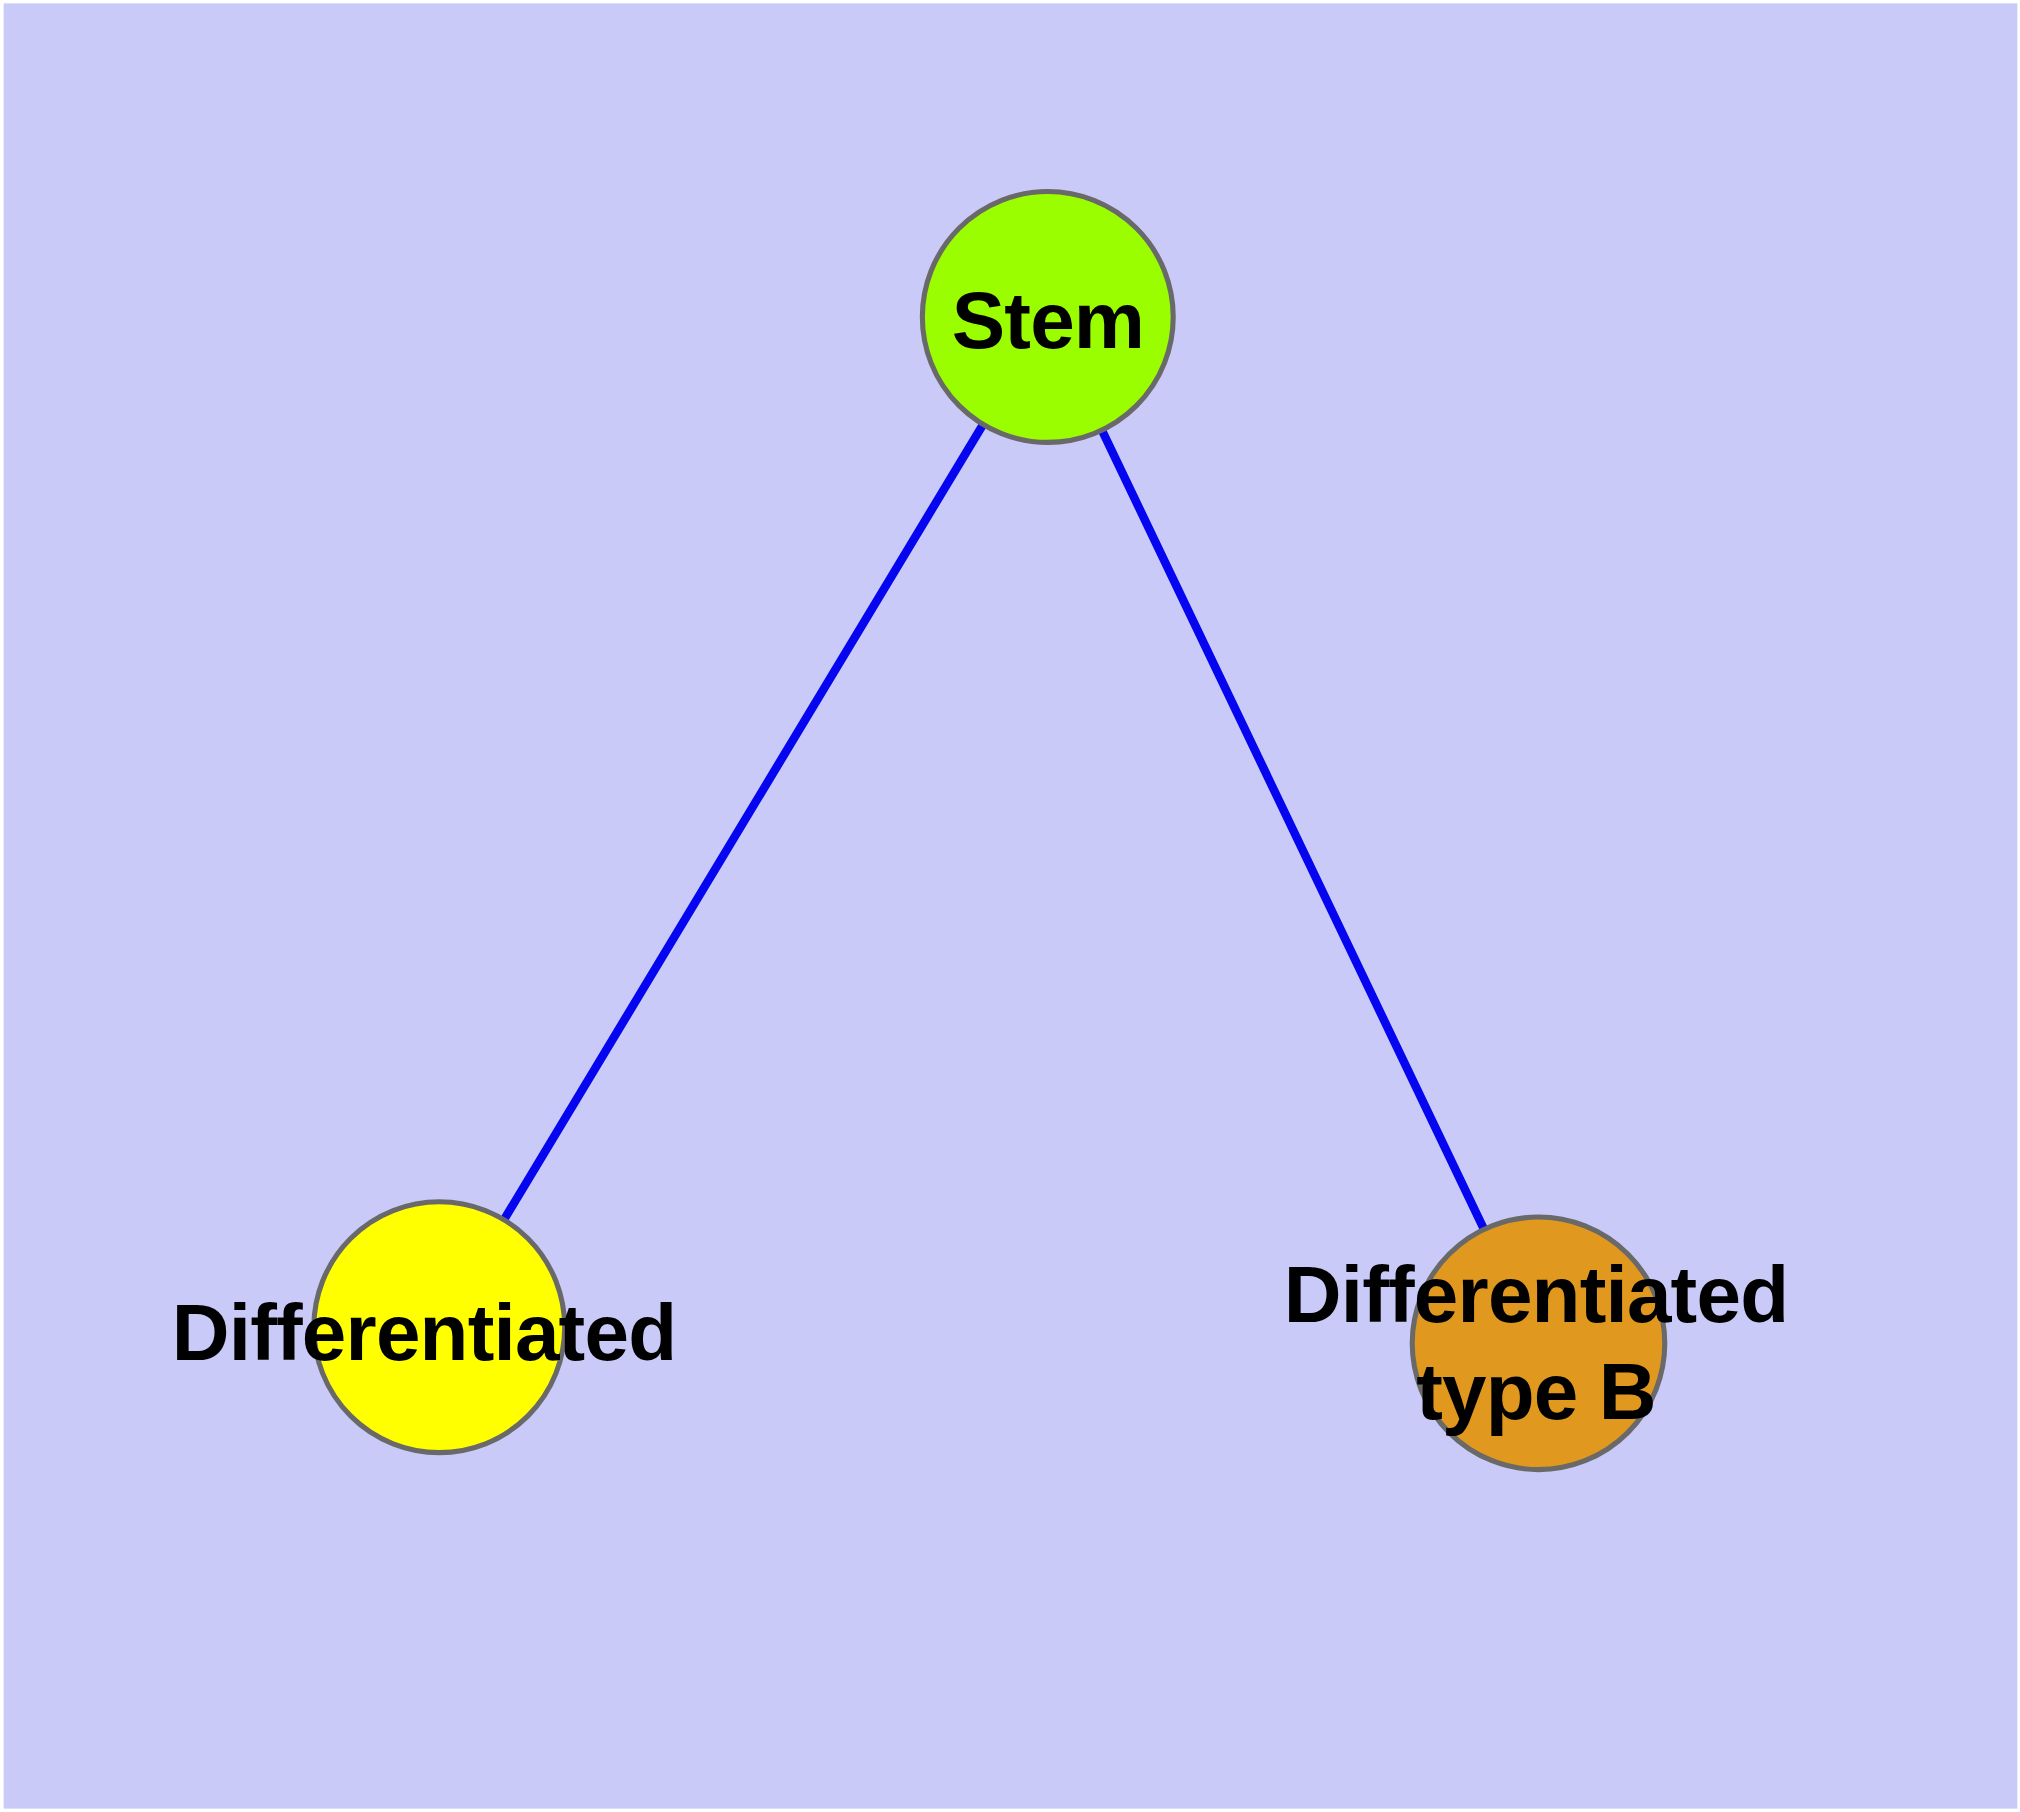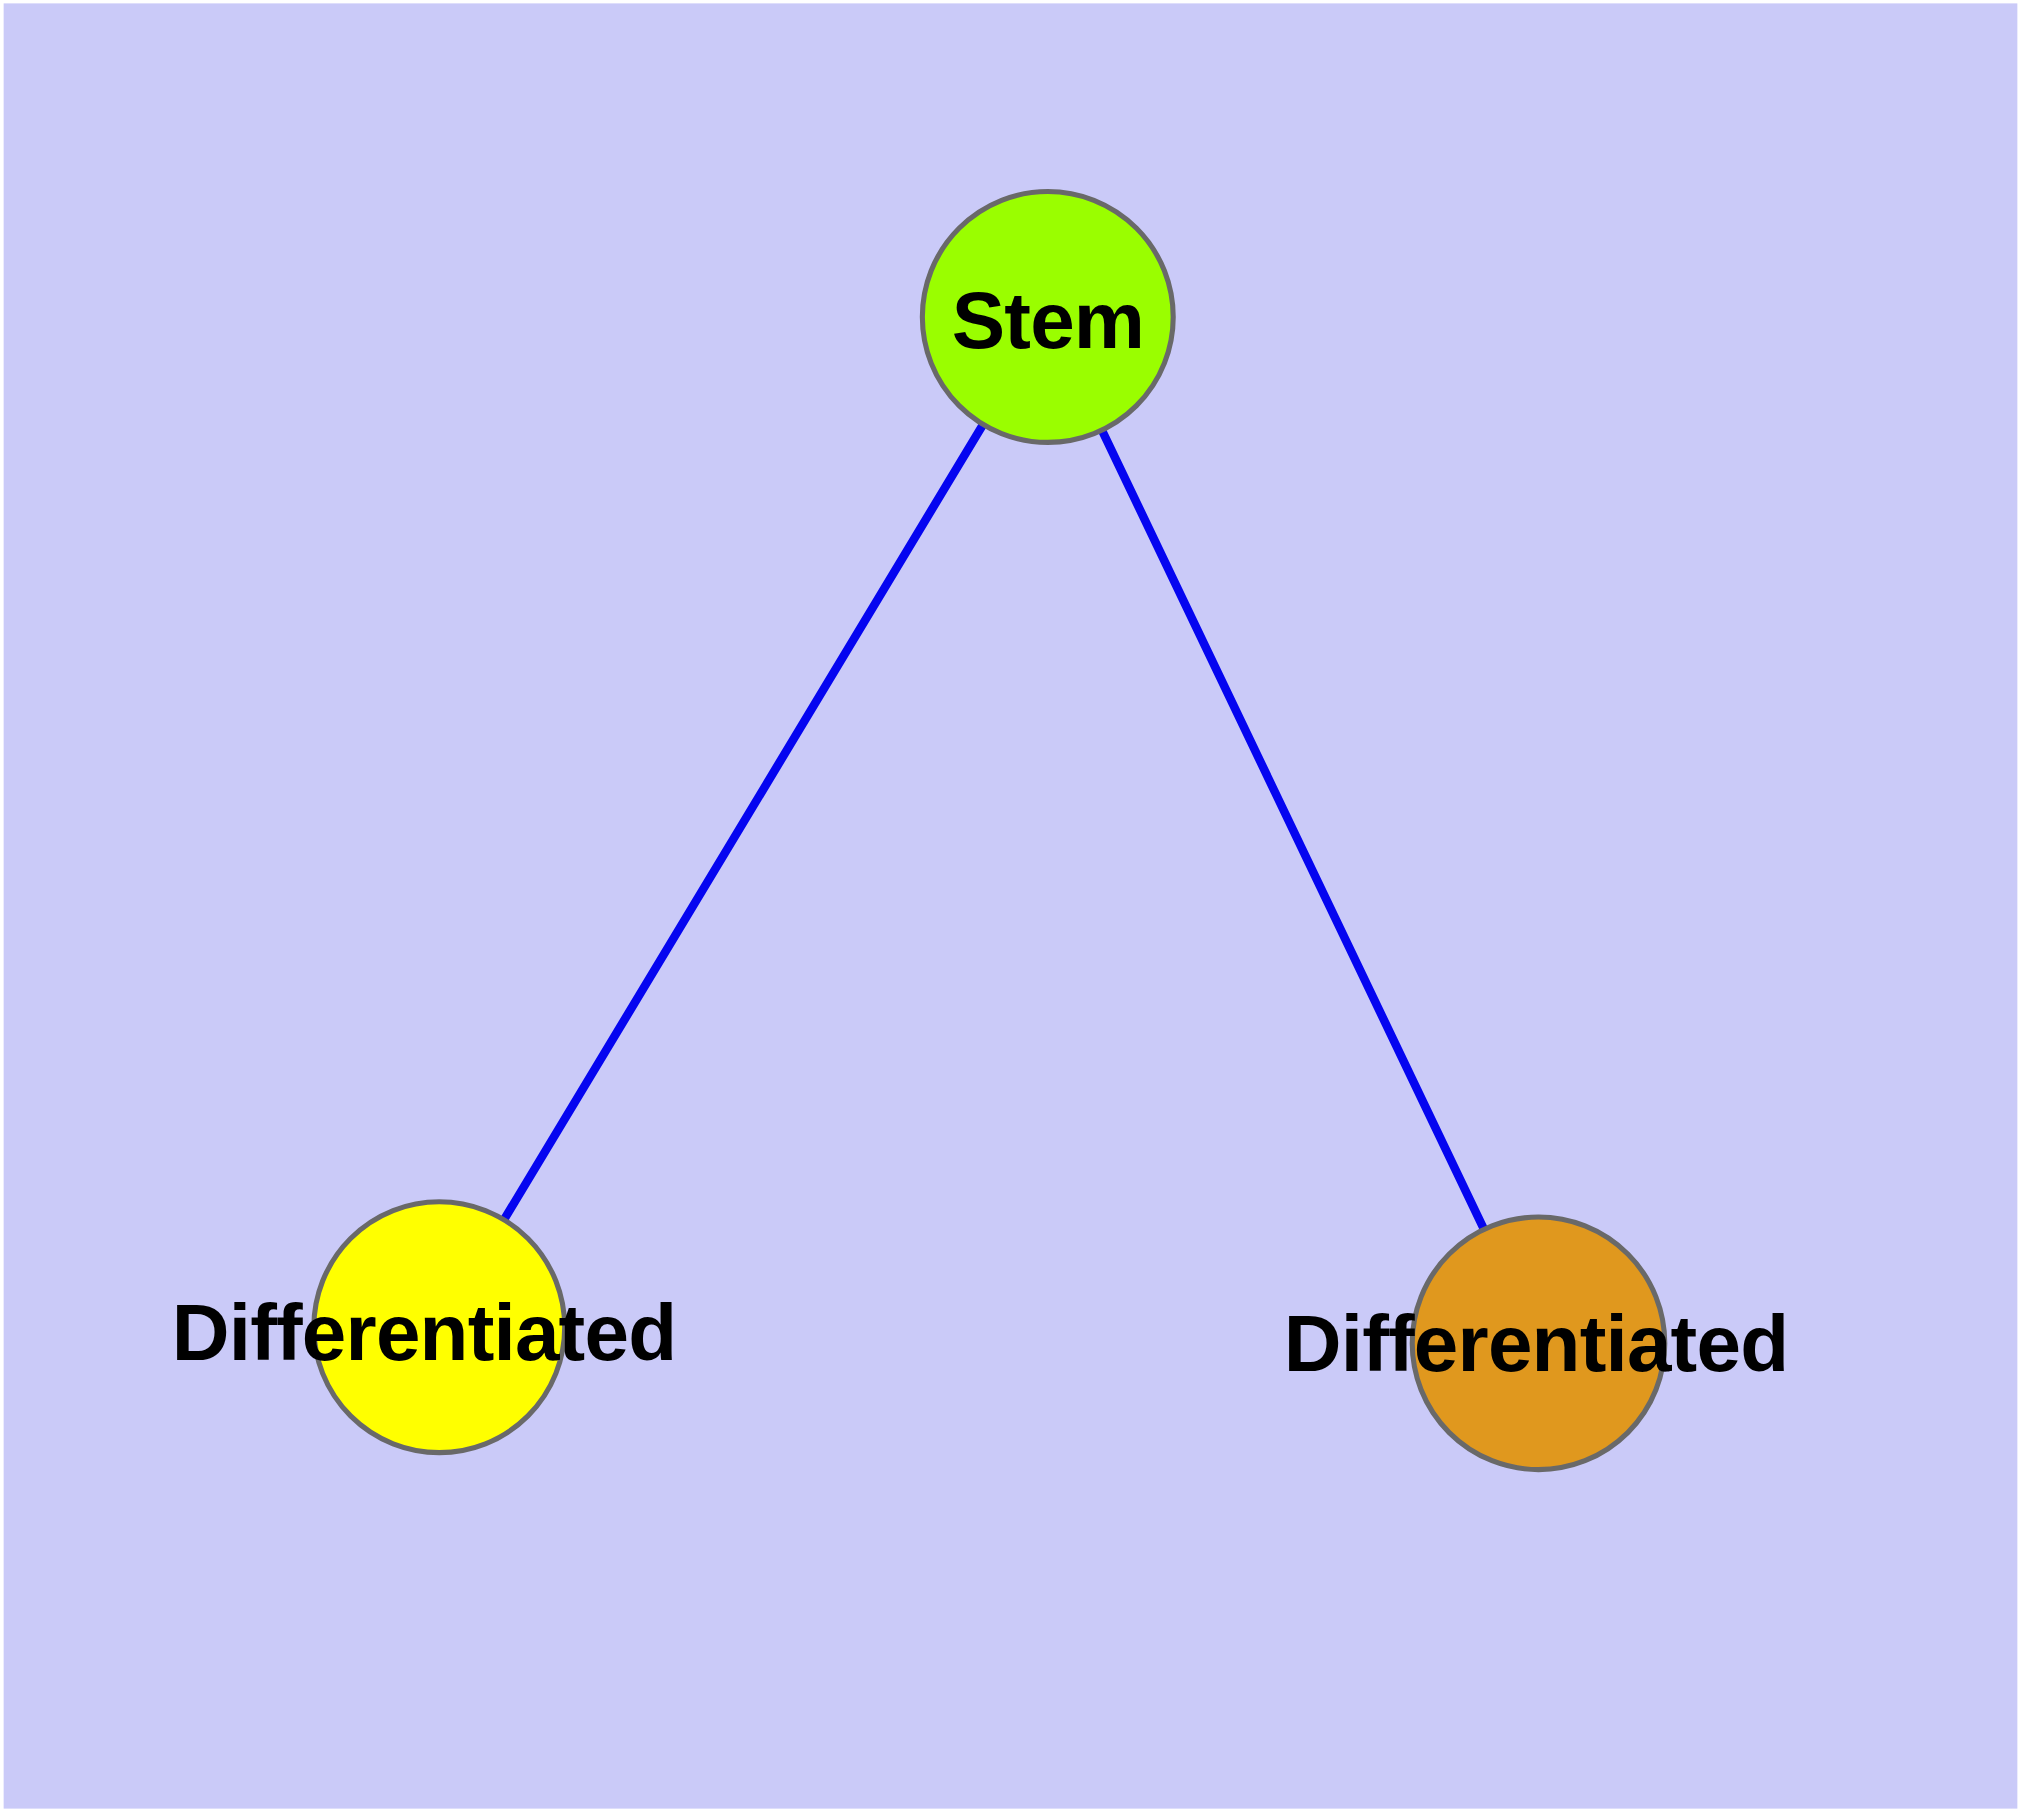--- a/index.html
+++ b/index.html
@@ -65,16 +65,17 @@
   <div class="node-label" style="left:1048px; top:320px;">
     <span>Stem</span>
   </div>
 
   <div class="node-label" style="left:424px; top:1332px;">
     <span>Differentiated</span><br>
   </div>
 
   <div class="node-label" style="left:1536px; top:1343px;">
     <span>Differentiated</span><br>
+    <span>type B</span>
   </div>
 
 </div>
 
 
 </body></html>

